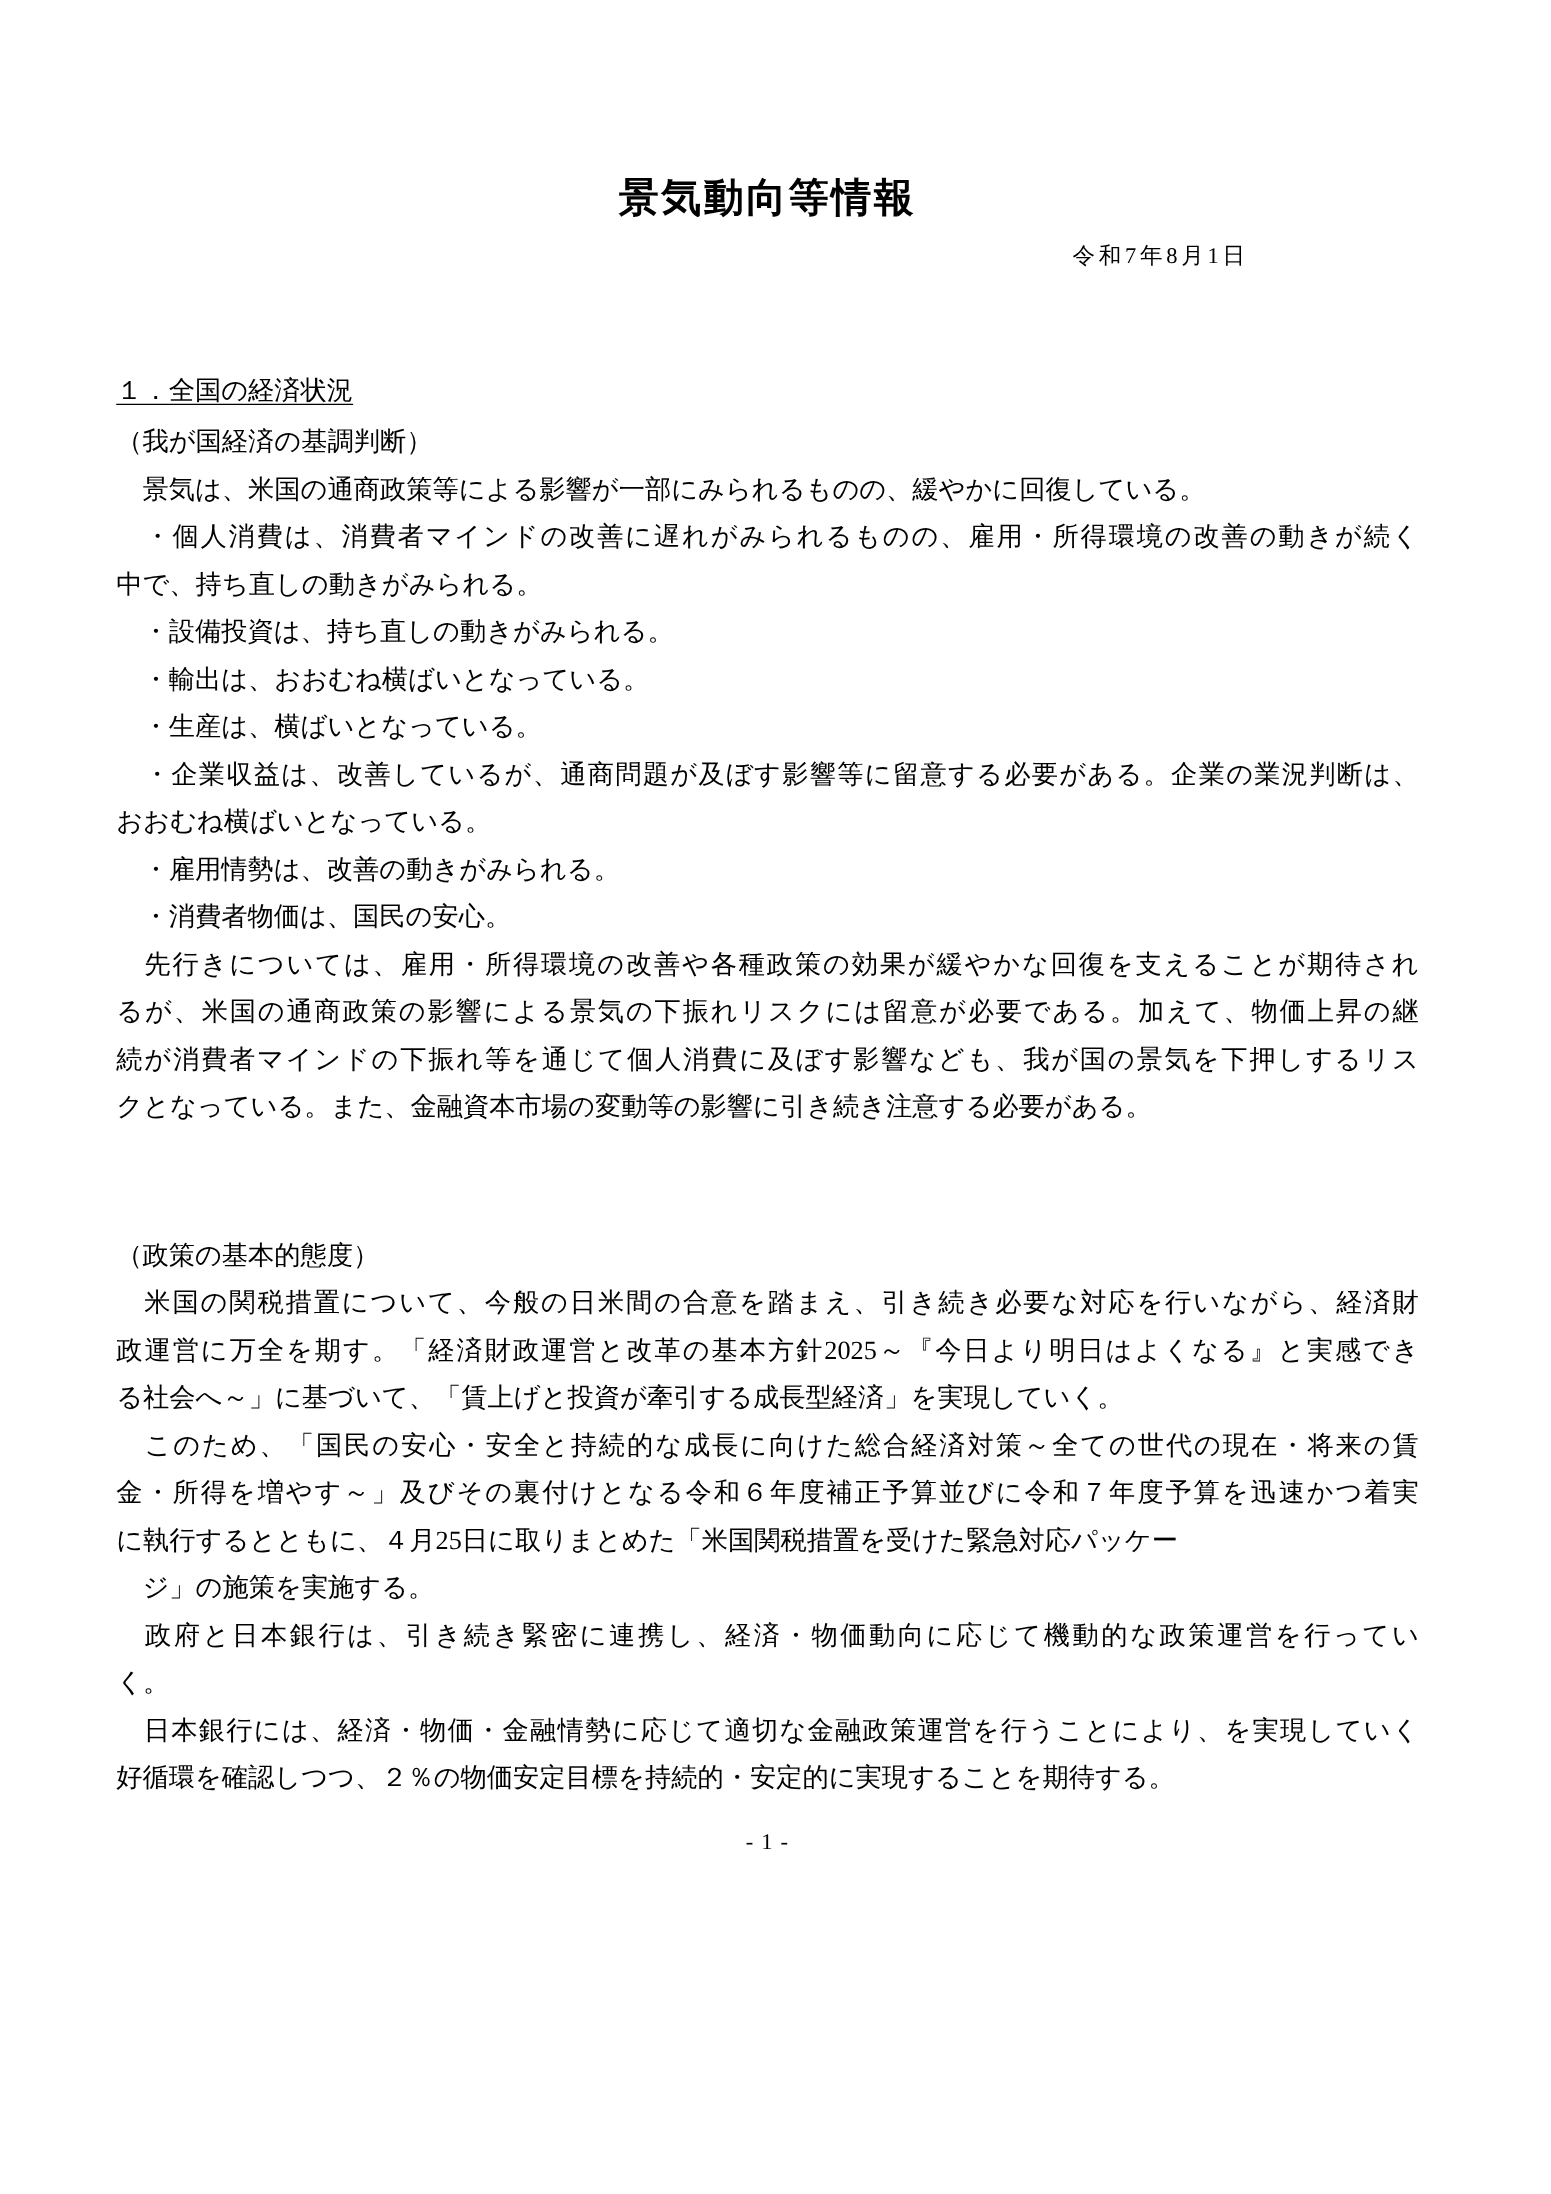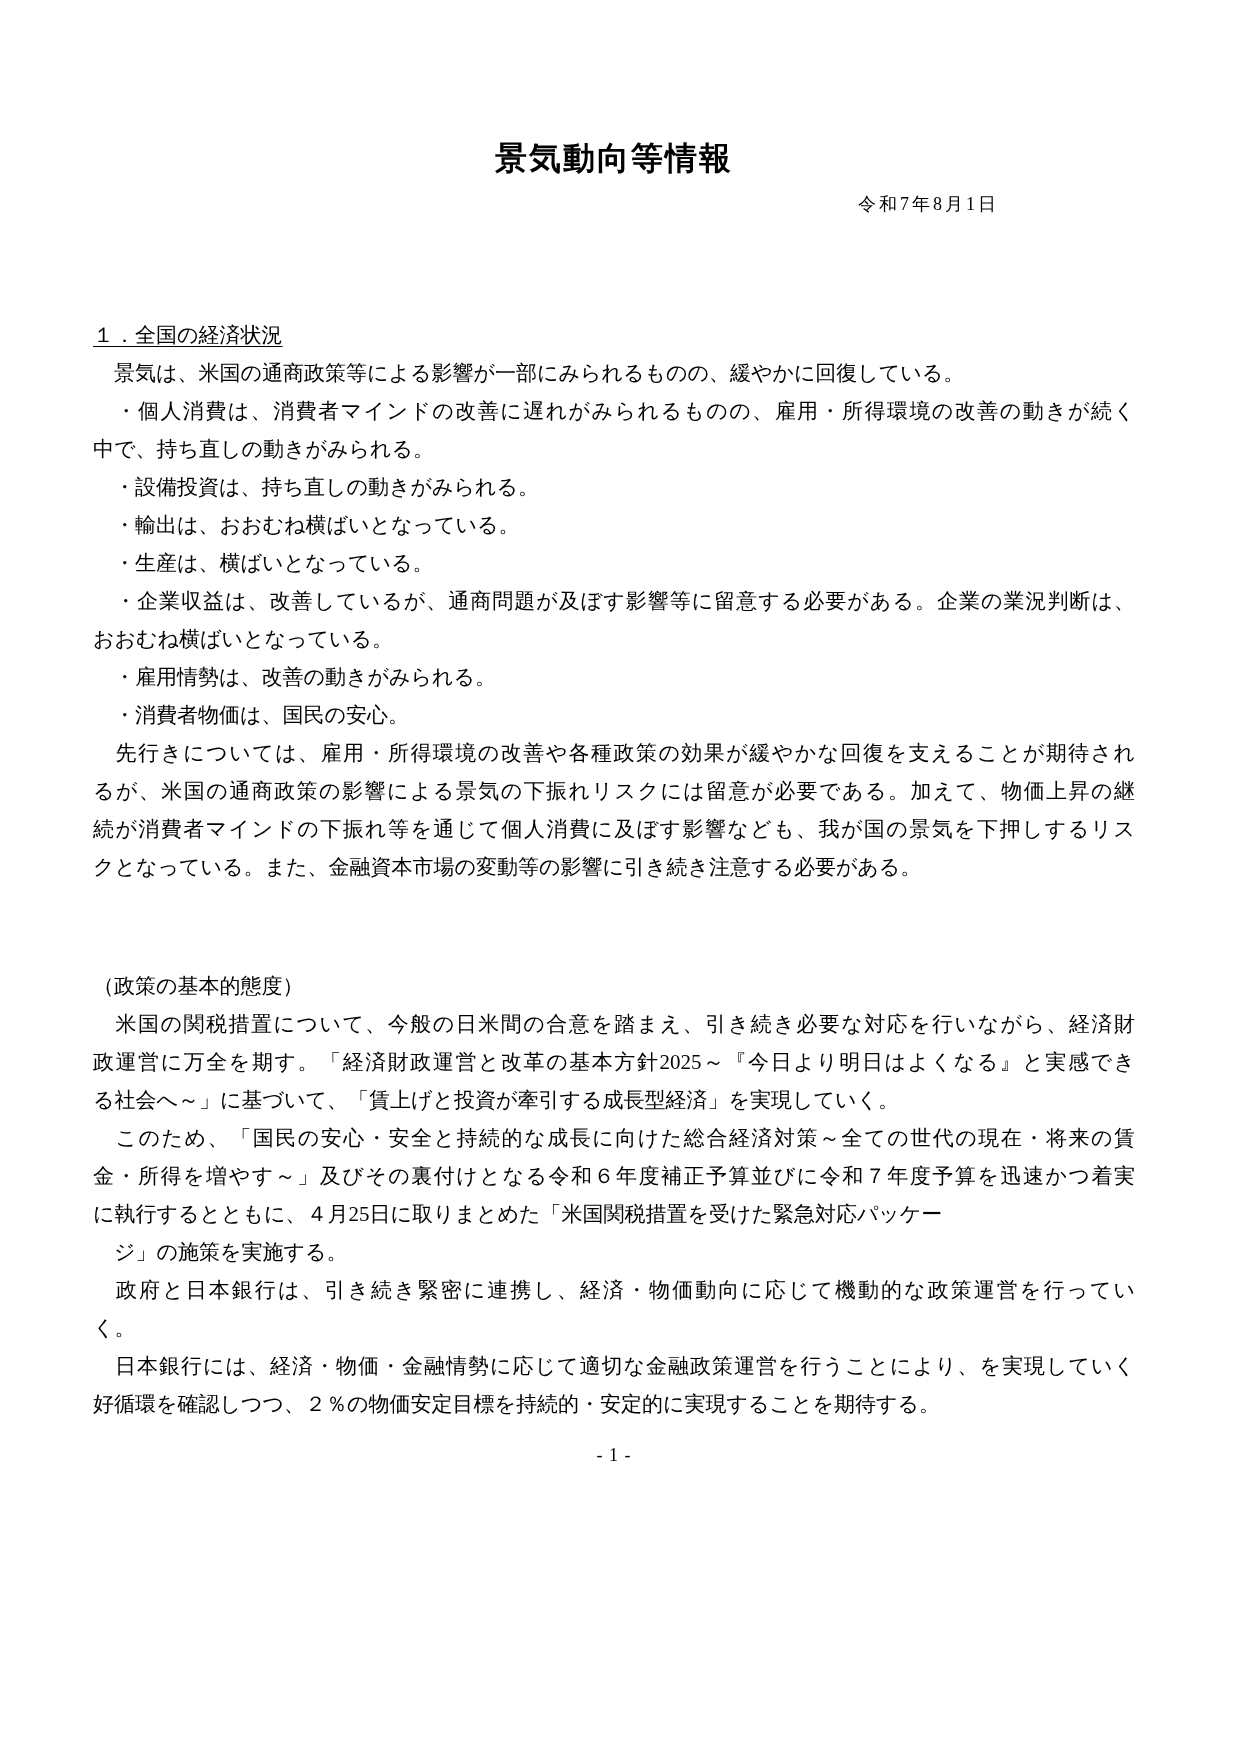--- a/index.html
+++ b/index.html
@@ -25,27 +25,28 @@
   }
   .date {
     text-align: right;
     font-size: 18px;
     letter-spacing: 3px;
     line-height: 24px;
     margin-top: 12px;
     padding-right: 136px;
   }
   .sec-heading {
-    margin-top: 100px;
+    margin-top: 80px;
     font-size: 21px;
     font-weight: normal;
     line-height: 38px;
     text-decoration: underline;
     text-underline-offset: 4px;
     text-decoration-thickness: 1px;
+    font-family: Liberation Mono, monospace;
   }
   .subheading {
     font-size: 21px;
     line-height: 38px;
     white-space: pre-wrap;
   }
   .policy-sub { margin-top: 81px; }
   .line {
     font-size: 21px;
     line-height: 38px;
@@ -66,20 +67,21 @@
 </style>
 </head>
 <body>
 
 <div class="page">
   <h1 class="title">景気動向等情報</h1>
   <div class="date">令和7年8月1日</div>
 
   <h2 class="sec-heading">１．全国の経済状況</h2>
 
+  <div class="subheading">（我が国経済の基調判断）</div>
   <div class="block">
       <div class="line">　景気は、米国の通商政策等による影響が一部にみられるものの、緩やかに回復している。</div>
       <div class="line full">　・個人消費は、消費者マインドの改善に遅れがみられるものの、雇用・所得環境の改善の動きが続く</div>
       <div class="line">中で、持ち直しの動きがみられる。</div>
       <div class="line">　・設備投資は、持ち直しの動きがみられる。</div>
       <div class="line">　・輸出は、おおむね横ばいとなっている。</div>
       <div class="line">　・生産は、横ばいとなっている。</div>
       <div class="line full">　・企業収益は、改善しているが、通商問題が及ぼす影響等に留意する必要がある。企業の業況判断は、</div>
       <div class="line">おおむね横ばいとなっている。</div>
       <div class="line">　・雇用情勢は、改善の動きがみられる。</div>

